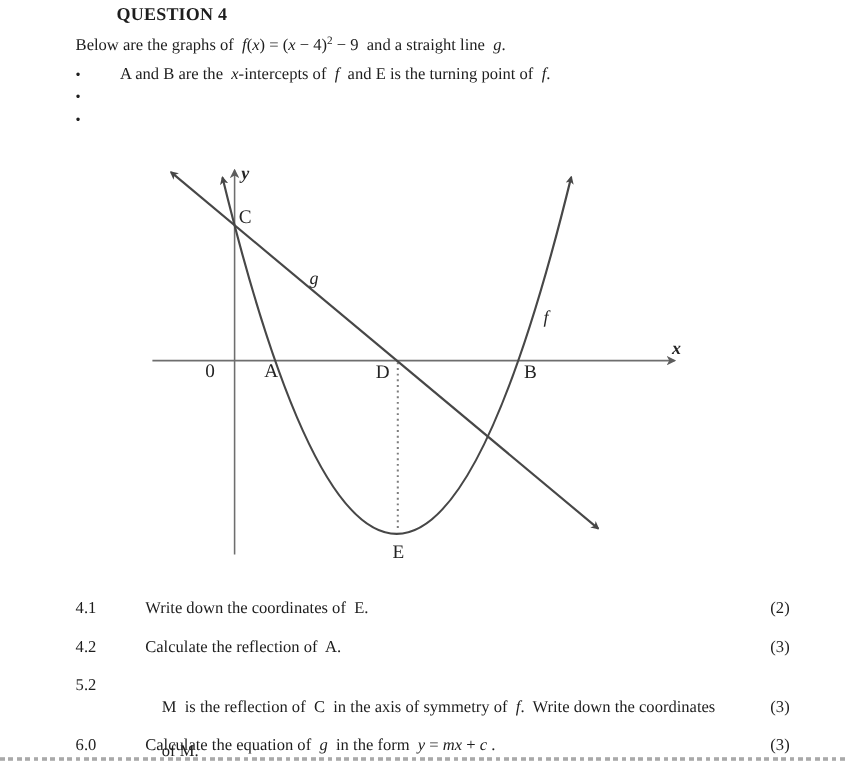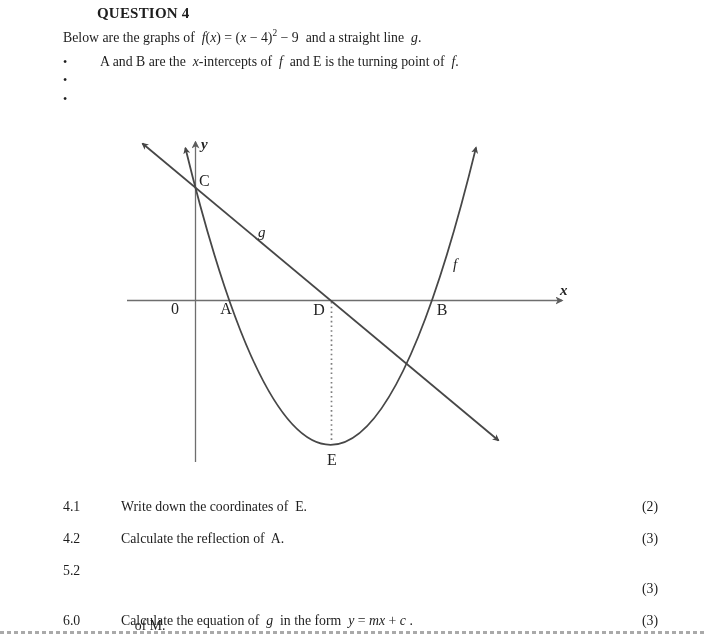--- a/index.html
+++ b/index.html
@@ -94,21 +94,21 @@
 
 <div class="abs qrow" style="top:530px;">
   <span class="qnum">4.2</span>
   <div class="qtext rich"><span>Calculate the reflection of  A.</span></div>
   <span class="qmarks">(3)</span>
 </div>
 
 <div class="abs qrow" style="top:562px;">
   <span class="qnum">5.2</span>
   <div class="qtext rich">
-    <br>
+    <span class="rich"><span>M  is the reflection of  C  in the axis of symmetry of  </span><span class="it">f</span><span>.  Write down the coordinates</span></span><br>
     <span class="rich"><span>of M.</span></span>
   </div>
   <span class="qmarks second-line">(3)</span>
 </div>
 
 <div class="abs qrow" style="top:612px;">
   <span class="qnum">6.0</span>
   <div class="qtext rich"><span>Calculate the equation of  </span><span class="it">g</span><span>  in the form  </span><span class="it">y</span><span> = </span><span class="it">mx</span><span> + </span><span class="it">c</span><span> .</span></div>
   <span class="qmarks">(3)</span>
 </div>

